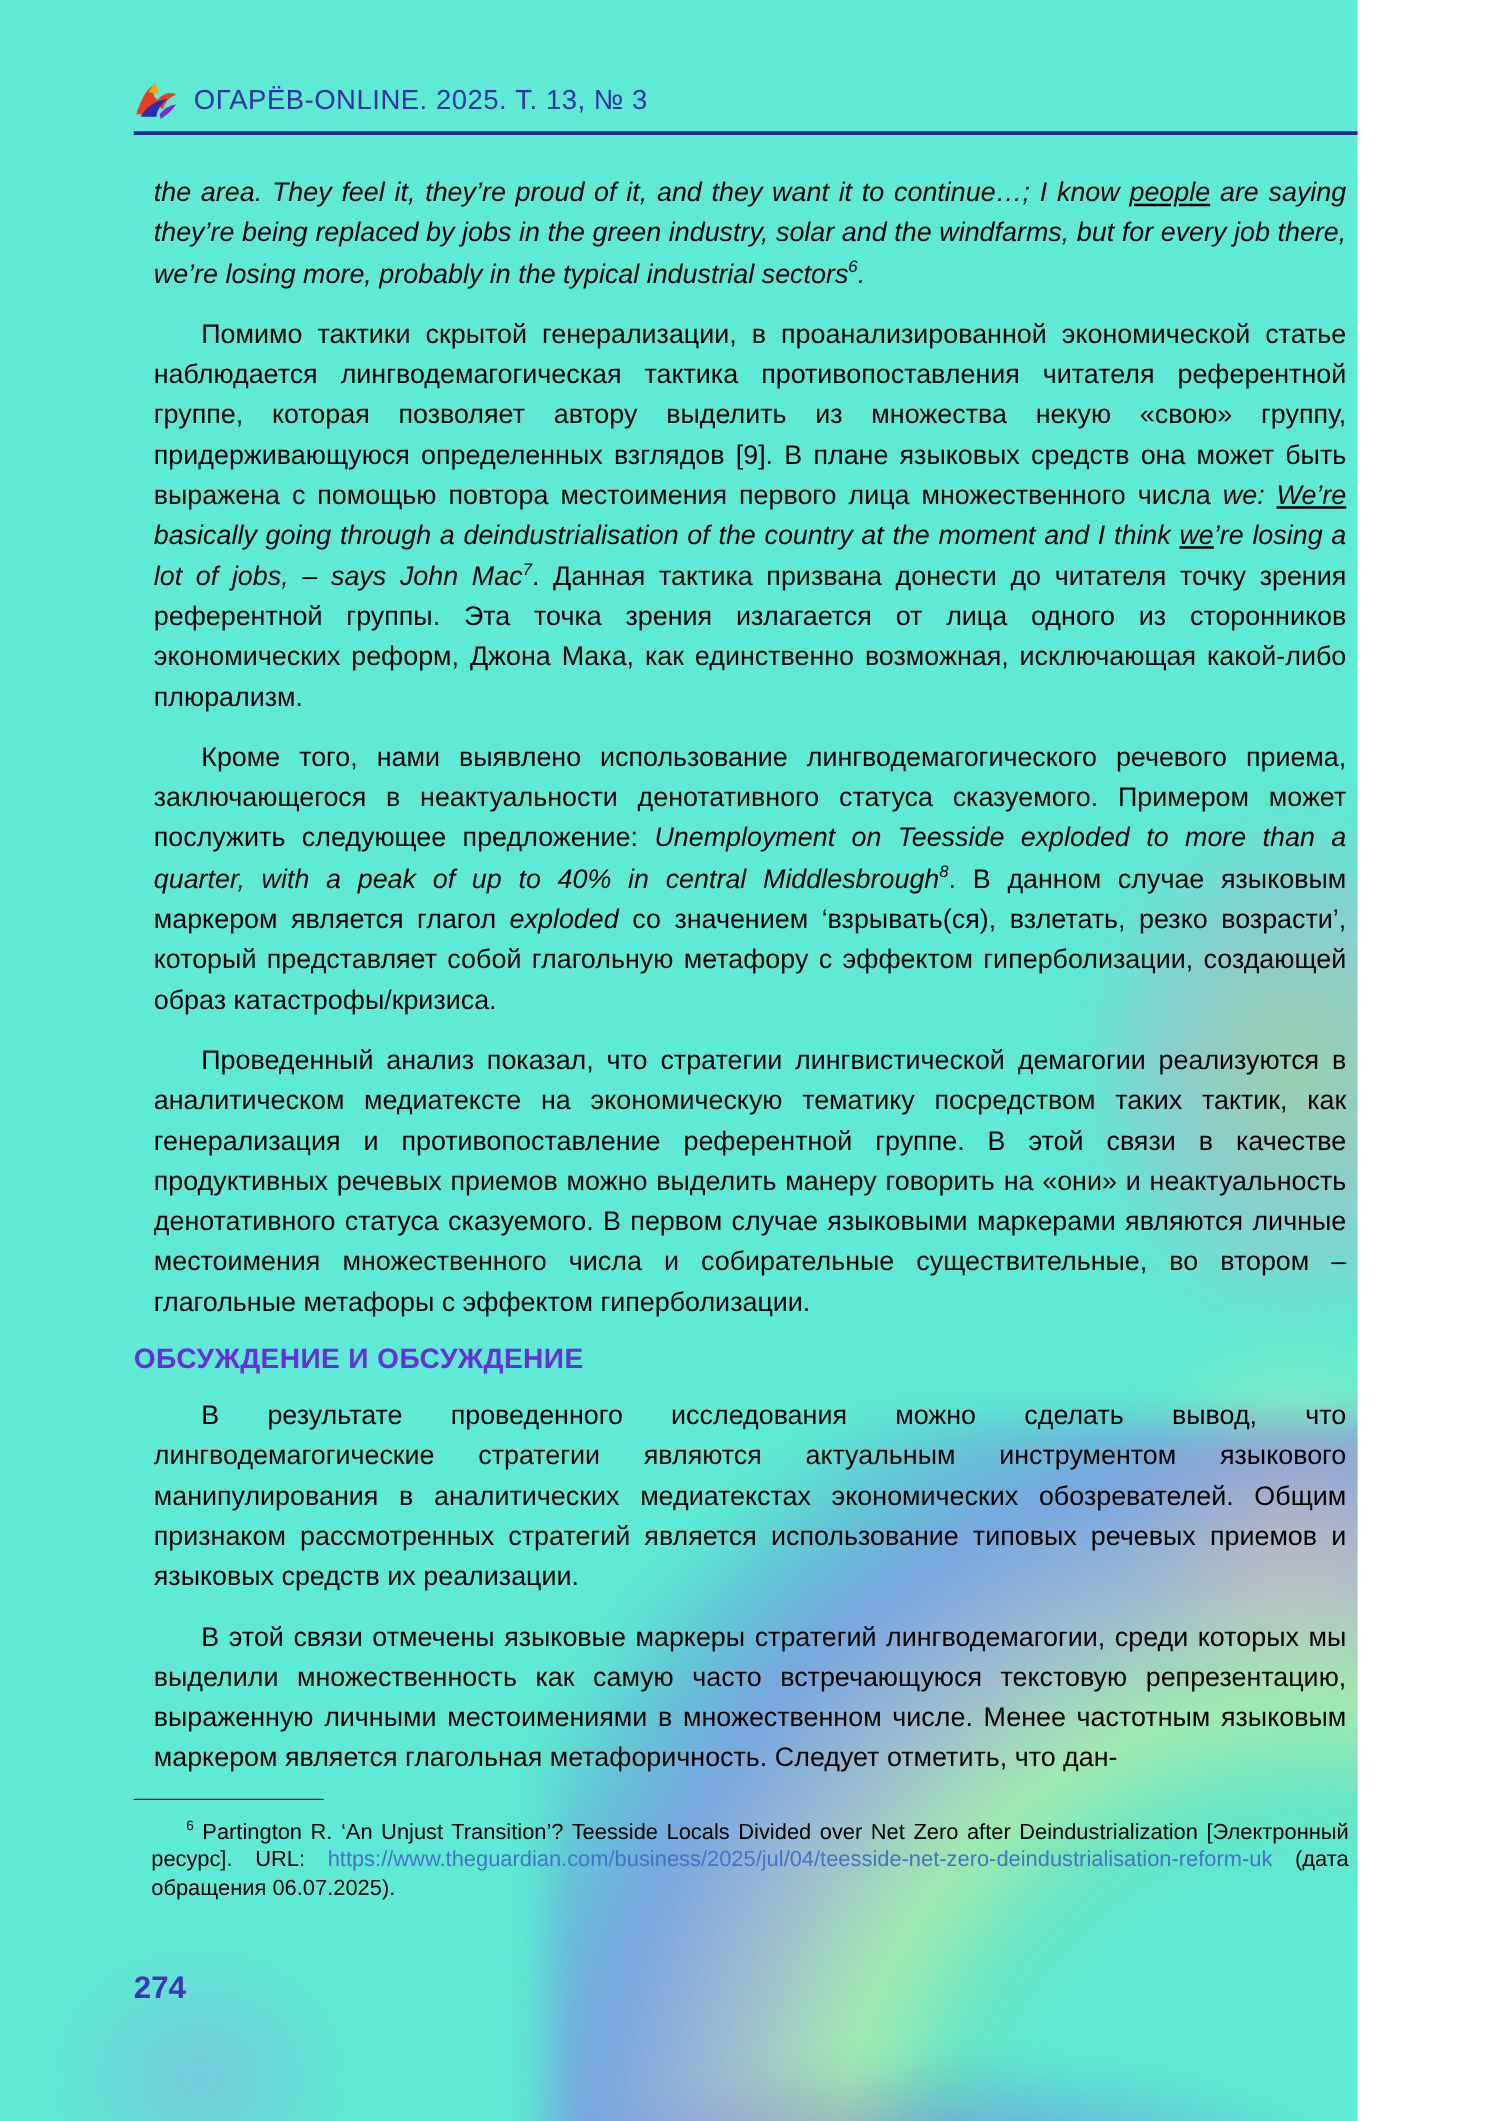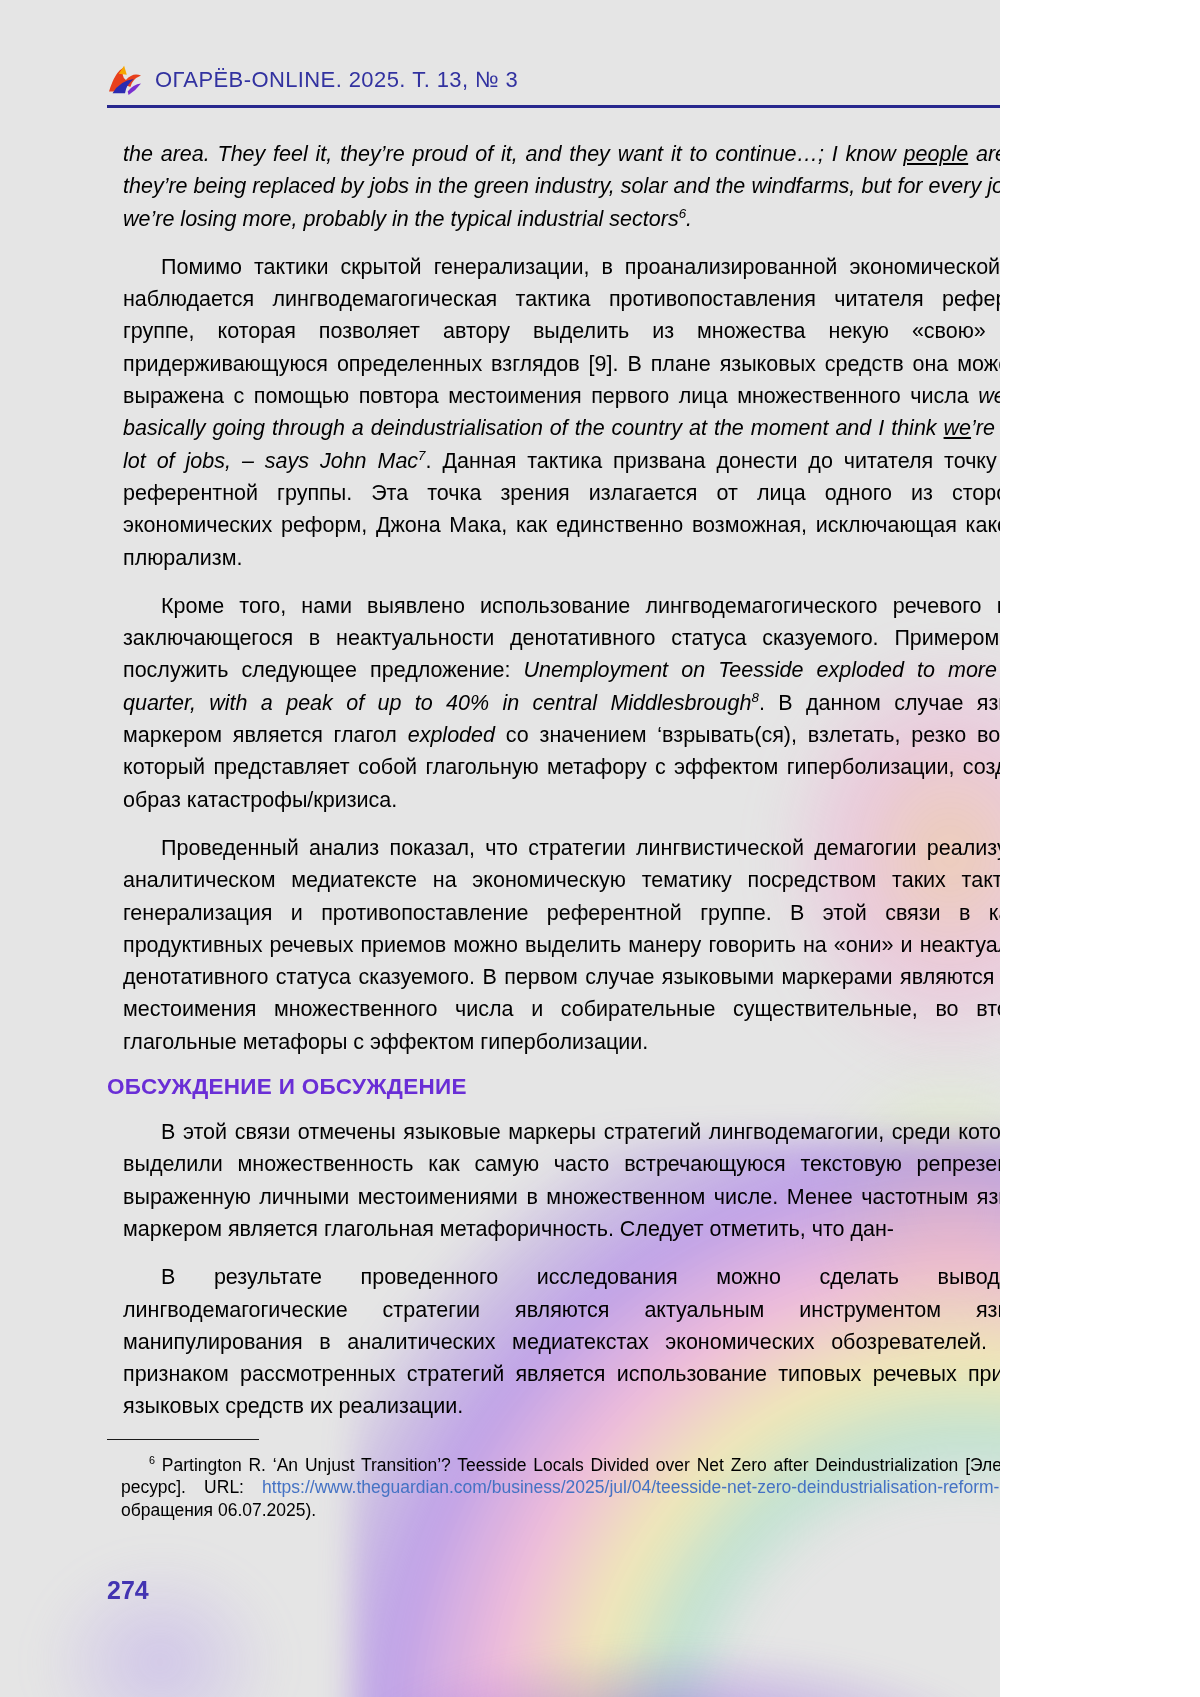--- a/index.html
+++ b/index.html
@@ -1,17 +1,17 @@
 <!DOCTYPE html>
 <html lang="ru" style="--header-text: #3232a0; --header-rule: #28288e; --heading-text: #6a2ed6; --footer-number: #4334b2; --footer-label: #6833d2; --link: #4472c4; --body-text: #000000;"><head>
 <meta charset="utf-8">
 <style>
   html, body { margin: 0; padding: 0; background: #ffffff; }
   .page {
-    position: relative; width: 1000px; height: 1697px; background: #e5e5e5;
+    position: relative; width: 1086px; height: 1697px; background: #5eead4;
     overflow: hidden; font-family: "Liberation Sans", sans-serif; color: var(--body-text, #000);
   }
 
   
   .bg { position: absolute; z-index: 0; pointer-events: none; }
   .bg-blob-right { right: -130px; top: 640px; width: 360px; height: 430px; border-radius: 50%;
     background: radial-gradient(closest-side, rgba(250,170,110,0.40), rgba(246,140,200,0.30) 55%, rgba(255,255,255,0) 100%);
     filter: blur(22px); }
   .bg-blob-yellow { right: -90px; top: 1060px; width: 280px; height: 300px; border-radius: 50%;
     background: radial-gradient(closest-side, rgba(255,240,150,0.45), rgba(210,240,160,0.25) 60%, rgba(255,255,255,0) 100%);
@@ -76,22 +76,22 @@
     </svg>
     <div class="journal-title">ОГАРЁВ-ONLINE. 2025. Т. 13, № 3</div>
   </header>
 
   <main class="content" id="article-body">
       <p class="para"><span class="italic">the area. They feel it, they’re proud of it, and they want it to continue…; I know </span><span class="italic underline">people</span><span class="italic"> are saying they’re being replaced by jobs in the green industry, solar and the windfarms, but for every job there, we’re losing more, probably in the typical industrial sectors</span><span class="italic sup">6</span><span class="italic">.</span></p>
       <p class="para indent"><span>Помимо тактики скрытой генерализации, в проанализированной экономической статье наблюдается лингводемагогическая тактика противопоставления читателя референтной группе, которая позволяет автору выделить из множества некую «свою» группу, придерживающуюся определенных взглядов [9]. В плане языковых средств она может быть выражена с помощью повтора местоимения первого лица множественного числа </span><span class="italic">we: </span><span class="italic underline">We’re</span><span class="italic"> basically going through a deindustrialisation of the country at the moment and I think </span><span class="italic underline">we</span><span class="italic">’re losing a lot of jobs, – says John Mac</span><span class="italic sup">7</span><span>. Данная тактика призвана донести до читателя точку зрения референтной группы. Эта точка зрения излагается от лица одного из сторонников экономических реформ, Джона Мака, как единственно возможная, исключающая какой-либо плюрализм.</span></p>
       <p class="para indent"><span>Кроме того, нами выявлено использование лингводемагогического речевого приема, заключающегося в неактуальности денотативного статуса сказуемого. Примером может послужить следующее предложение: </span><span class="italic">Unemployment on Teesside exploded to more than a quarter, with a peak of up to 40% in central Middlesbrough</span><span class="italic sup">8</span><span>. В данном случае языковым маркером является глагол </span><span class="italic">exploded</span><span> со значением ‘взрывать(ся), взлетать, резко возрасти’, который представляет собой глагольную метафору с эффектом гиперболизации, создающей образ катастрофы/кризиса.</span></p>
       <p class="para indent"><span>Проведенный анализ показал, что стратегии лингвистической демагогии реализуются в аналитическом медиатексте на экономическую тематику посредством таких тактик, как генерализация и противопоставление референтной группе. В этой связи в качестве продуктивных речевых приемов можно выделить манеру говорить на «они» и неактуальность денотативного статуса сказуемого. В первом случае языковыми маркерами являются личные местоимения множественного числа и собирательные существительные, во втором – глагольные метафоры с эффектом гиперболизации.</span></p>
       <h2 class="section-heading">ОБСУЖДЕНИЕ И ОБСУЖДЕНИЕ</h2>
+      <p class="para indent"><span>В результате проведенного исследования можно сделать вывод, что лингводемагогические стратегии являются актуальным инструментом языкового манипулирования в аналитических медиатекстах экономических обозревателей. Общим признаком рассмотренных стратегий является использование типовых речевых приемов и языковых средств их реализации.</span></p>
       <p class="para indent"><span>В этой связи отмечены языковые маркеры стратегий лингводемагогии, среди которых мы выделили множественность как самую часто встречающуюся текстовую репрезентацию, выраженную личными местоимениями в множественном числе. Менее частотным языковым маркером является глагольная метафоричность. Следует отметить, что дан-</span></p>
-      <p class="para indent"><span>В результате проведенного исследования можно сделать вывод, что лингводемагогические стратегии являются актуальным инструментом языкового манипулирования в аналитических медиатекстах экономических обозревателей. Общим признаком рассмотренных стратегий является использование типовых речевых приемов и языковых средств их реализации.</span></p>
       <hr class="footnote-sep">
       <p class="footnote"><span class="sup">6</span><span> Partington R. ‘An Unjust Transition’? Teesside Locals Divided over Net Zero after Deindustrialization [Электронный ресурс]. URL: </span><span class="link">https://www.theguardian.com/business/2025/jul/04/teesside-net-zero-deindustrialisation-reform-uk</span><span> (дата обращения 06.07.2025).</span></p>
     </main>
 
   <footer class="footer">
     <div class="page-number">274</div>
   </footer>
 
 </div>
 

